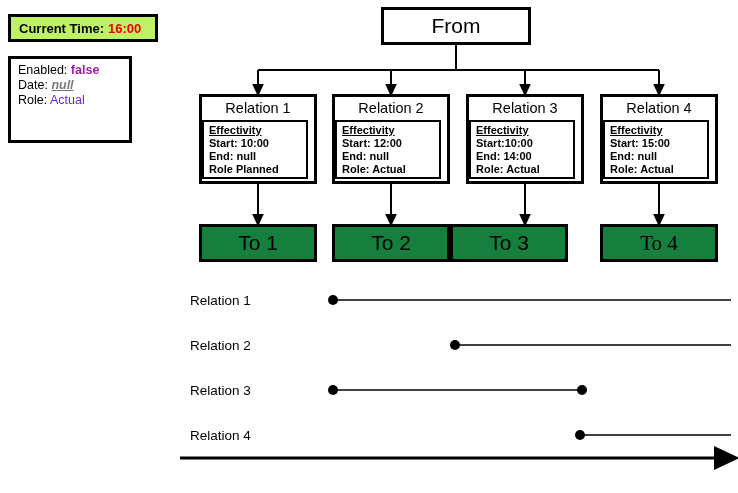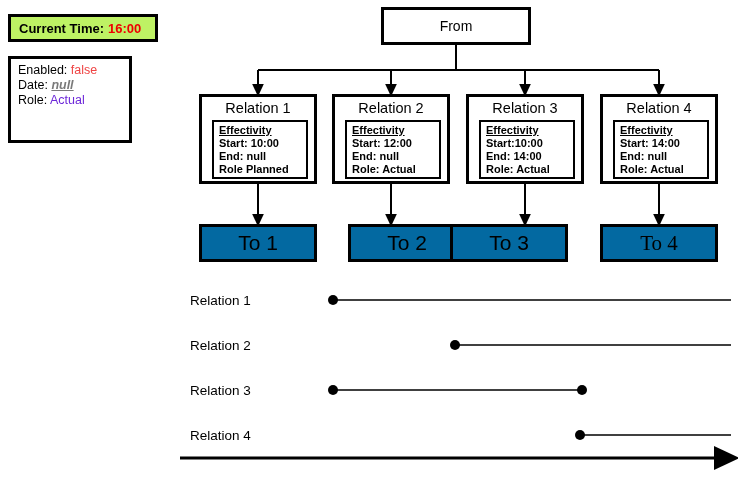--- a/index.html
+++ b/index.html
@@ -47,52 +47,52 @@
     font-size: 13px;
     display: block;
     line-height: 15px;
     letter-spacing: -0.1px;
   }
   #effectivity-filter-box .ef-row {
     display: block;
     line-height: 15px;
     white-space: nowrap;
   }
-  .v-red { color: #ef4444; font-weight: normal; }
+  .v-red { color: #a21caf; font-weight: bold; }
   .v-gray-italic { color: #7a7a7a; font-style: italic; font-weight: bold; text-decoration: underline; }
   .v-gray { color: #6d28d9; }
 
   
   #from-box {
     left: 381px; top: 7px;
     width: 150px; height: 38px;
     border: 3px solid #000;
     background: #fff;
     box-sizing: border-box;
     display: flex; align-items: center; justify-content: center;
-    font-size: 14px;
+    font-size: 21px;
   }
 
   
   .relation-box {
     width: 118px; height: 90px;
     border: 3px solid #000;
     background: #fff;
     box-sizing: border-box;
     top: 94px;
   }
   .relation-title {
     text-align: center;
     font-size: 14.5px;
     line-height: 19px;
     padding-top: 2px;
     display: block;
   }
   .eff-inner {
-    margin: 2px 6px 0 10px;
+    margin: 2px 6px 0 0;
     border: 2px solid #000;
     box-sizing: border-box;
     padding: 2px 0 2px 5px;
     background: #fff;
     height: 59px;
   }
   .eff-inner .eff-head {
     font-weight: bold;
     text-decoration: underline;
     font-size: 11px;
@@ -108,28 +108,28 @@
   }
   #relation-box-1 { left: 199px; }
   #relation-box-2 { left: 332px; }
   #relation-box-3 { left: 466px; }
   #relation-box-4 { left: 600px; }
 
   
   .to-box {
     width: 118px; height: 38px;
     border: 3px solid #000;
-    background: #0369a1;
+    background: #15803d;
     box-sizing: border-box;
     top: 224px;
     display: flex; align-items: center; justify-content: center;
     font-size: 21px;
   }
   #to-box-1 { left: 199px; }
-  #to-box-2 { left: 348px; }
+  #to-box-2 { left: 332px; }
   #to-box-3 { left: 450px; }
   #to-box-4 { left: 600px; font-family: Liberation Serif, serif; }
 
   
   #connectors, #timeline-svg { position: absolute; left: 0; top: 0; }
   #connectors { width: 738px; height: 280px; }
 
   
   #timeline { left: 0; top: 276px; width: 738px; height: 217px; }
   .tl-label {
@@ -229,21 +229,21 @@
     <span class="eff-line">Start:10:00</span>
     <span class="eff-line">End: 14:00</span>
     <span class="eff-line">Role: Actual</span>
   </div>
 </div>
 
 <div class="abs relation-box" id="relation-box-4">
   <span class="relation-title">Relation 4</span>
   <div class="eff-inner">
     <span class="eff-head">Effectivity</span>
-    <span class="eff-line">Start: 14:00</span>
+    <span class="eff-line">Start: 15:00</span>
     <span class="eff-line">End: null</span>
     <span class="eff-line">Role: Actual</span>
   </div>
 </div>
 
 <div class="abs to-box" id="to-box-1">
   <span>To 1</span>
 </div>
 <div class="abs to-box" id="to-box-2">
   <span>To 2</span>

